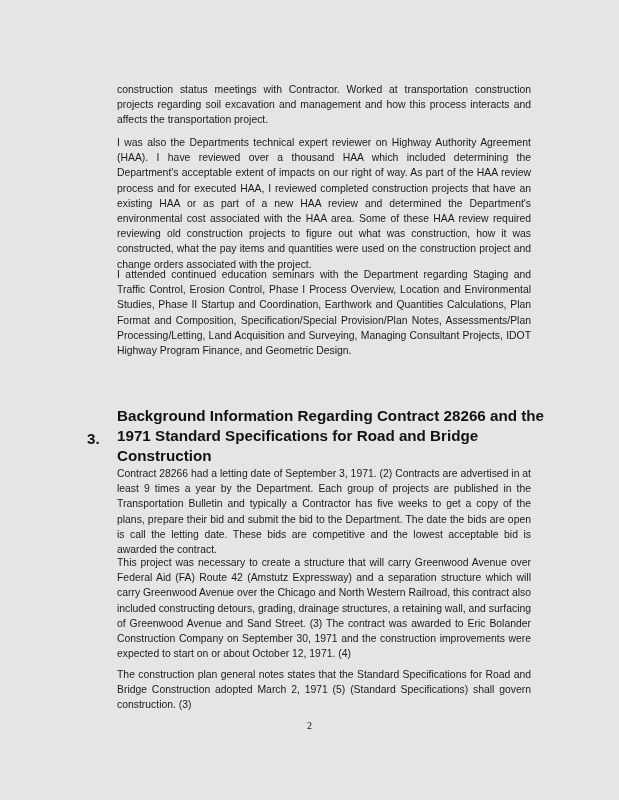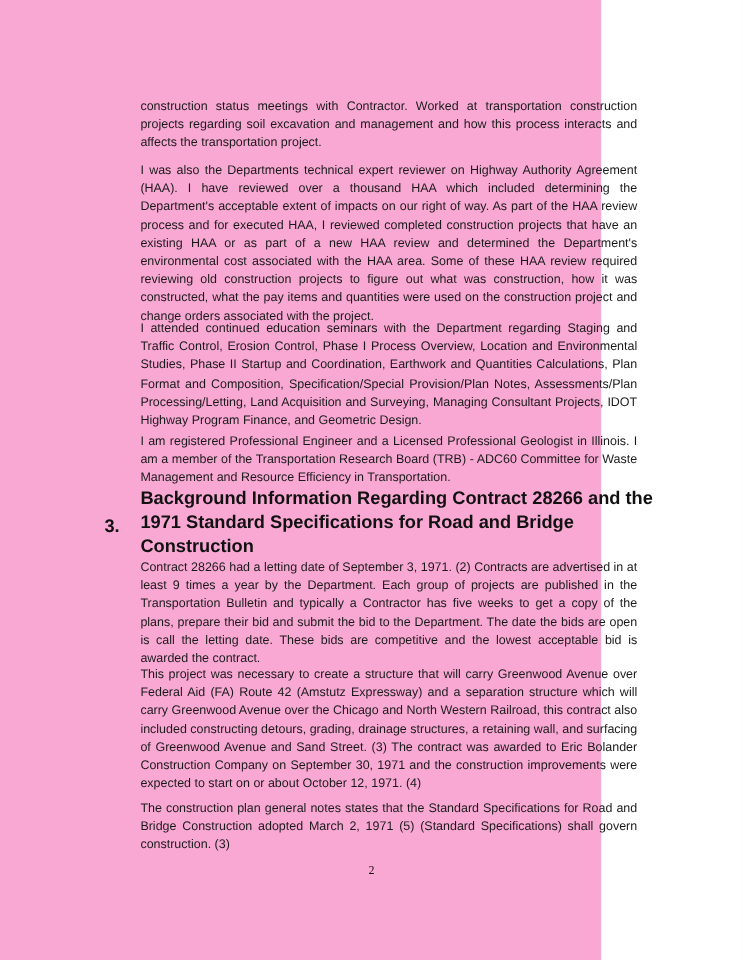--- a/index.html
+++ b/index.html
@@ -1,17 +1,17 @@
 <!DOCTYPE html>
 <html><head>
 <meta charset="utf-8">
 <style>
   html, body { margin: 0; padding: 0; background: #ffffff; }
   body { width: 619px; height: 800px; position: relative; overflow: hidden; }
-  .page { position: absolute; left: 0; top: 0; width: 501px; height: 800px; background: #f9a8d4; }
+  .page { position: absolute; left: 0; top: 0; width: 619px; height: 800px; background: #e5e5e5; }
   .body-text {
     position: absolute; left: 117px; width: 414px;
     font-family: "Liberation Sans", sans-serif; font-size: 10.4px; line-height: 15.2px;
     color: #1a1a1a; text-align: justify; margin: 0;
   }
   .heading {
     position: absolute; left: 117px; width: 440px;
     font-family: "Liberation Sans", sans-serif; font-weight: bold; font-size: 15.2px; line-height: 20px;
     color: #111; margin: 0;
   }
@@ -25,21 +25,20 @@
     font-family: "Liberation Serif", serif; font-size: 10px; color: #111;
   }
 </style>
 </head>
 <body>
 
 <div class="page">
   <p class="body-text" style="top:82px">construction status meetings with Contractor.  Worked at transportation construction projects regarding soil excavation and management and how this process interacts and affects the transportation project.</p>
   <p class="body-text" style="top:135px">I was also the Departments technical expert reviewer on Highway Authority Agreement (HAA).  I have reviewed over a thousand HAA which included determining the Department's acceptable extent of impacts on our right of way.  As part of the HAA review process and for executed HAA, I reviewed completed construction projects that have an existing HAA or as part of a new HAA review and determined the Department's environmental cost associated with the HAA area.  Some of these HAA review required reviewing old construction projects to figure out what was construction, how it was constructed, what the pay items and quantities were used on the construction project and change orders associated with the project.</p>
   <p class="body-text" style="top:267px">I attended continued education seminars with the Department regarding Staging and Traffic Control, Erosion Control, Phase I Process Overview, Location and Environmental Studies, Phase II Startup and Coordination, Earthwork and Quantities Calculations, Plan Format and Composition, Specification/Special Provision/Plan Notes, Assessments/Plan Processing/Letting, Land Acquisition and Surveying, Managing Consultant Projects, IDOT Highway Program Finance, and Geometric Design.</p>
-  <p class="body-text" style="top:361px">I am registered Professional Engineer and a Licensed Professional Geologist in Illinois. I am a member of the Transportation Research Board (TRB) - ADC60 Committee for Waste Management and Resource Efficiency in Transportation.</p>
 
   <div class="heading-num" style="top:429px">3.</div>
   <h2 class="heading" style="top:406px">Background Information Regarding Contract 28266 and the 1971 Standard Specifications for Road and Bridge Construction</h2>
 
   <p class="body-text" style="top:466px">Contract 28266 had a letting date of September 3, 1971. (2)  Contracts are advertised in at least 9 times a year by the Department.  Each group of projects are published in the Transportation Bulletin and typically a Contractor has five weeks to get a copy of the plans, prepare their bid  and submit the bid to the Department.  The date the bids are open is call the letting date.  These bids are competitive and the lowest acceptable bid is awarded the contract.</p>
   <p class="body-text" style="top:555px">This project was necessary to create a structure that will carry Greenwood Avenue over Federal Aid (FA) Route 42 (Amstutz Expressway) and a separation structure which will carry Greenwood Avenue over the Chicago and North Western Railroad, this contract also included constructing detours, grading, drainage structures, a retaining wall, and surfacing of Greenwood Avenue and Sand Street. (3)  The contract was awarded to Eric Bolander Construction Company on September 30, 1971 and the construction improvements were expected to start on or about October 12, 1971. (4)</p>
   <p class="body-text" style="top:667px">The construction plan general notes states that the Standard Specifications for Road and Bridge Construction adopted March 2, 1971 (5) (Standard Specifications) shall govern construction. (3)</p>
 
   <div class="page-num">2</div>
 </div>

